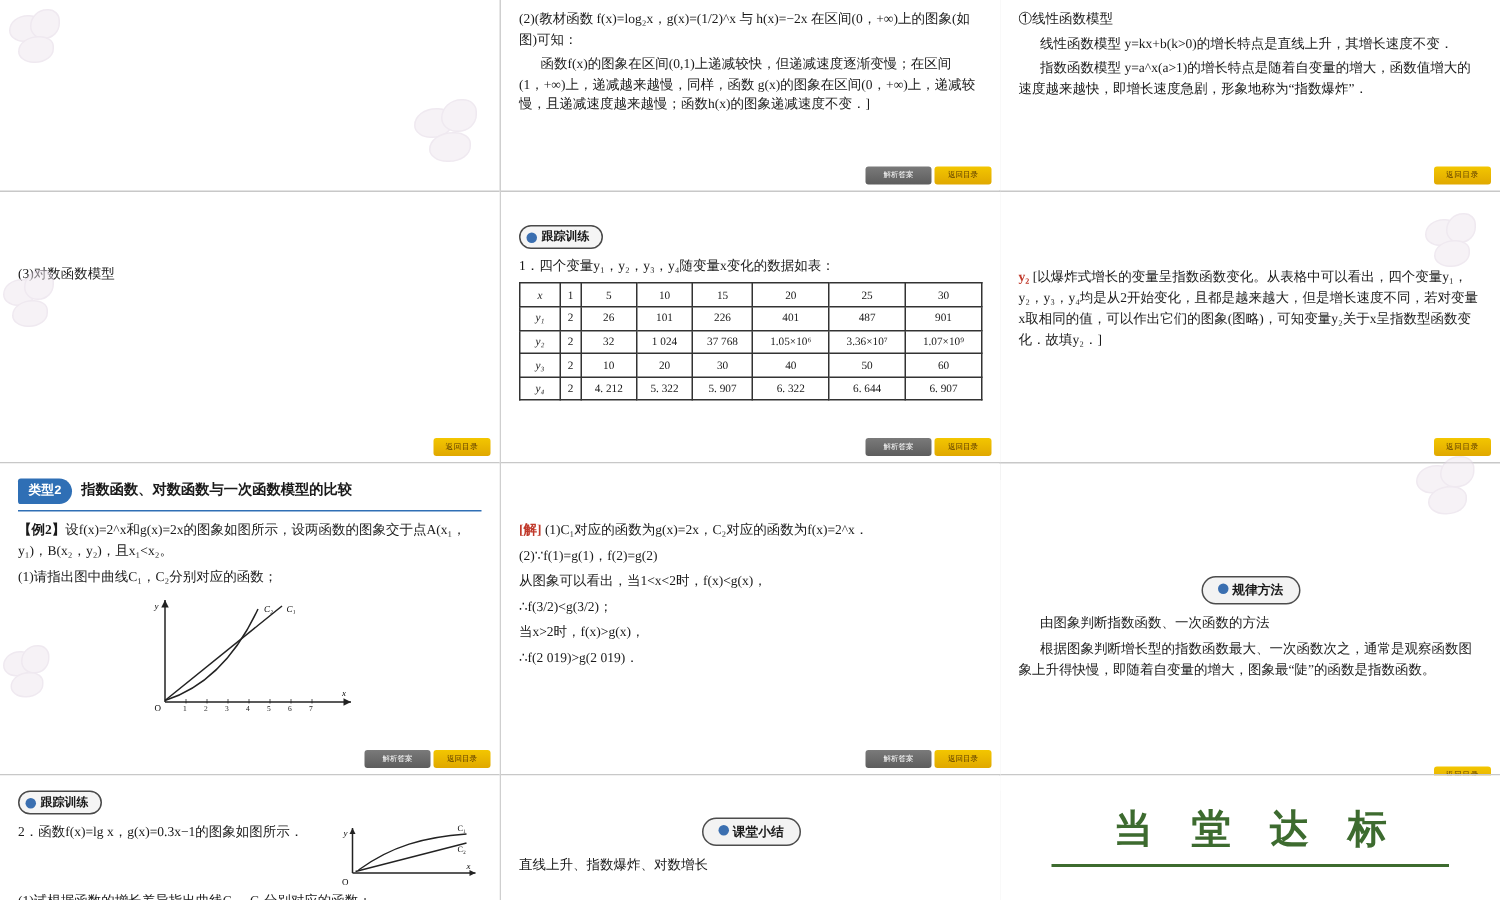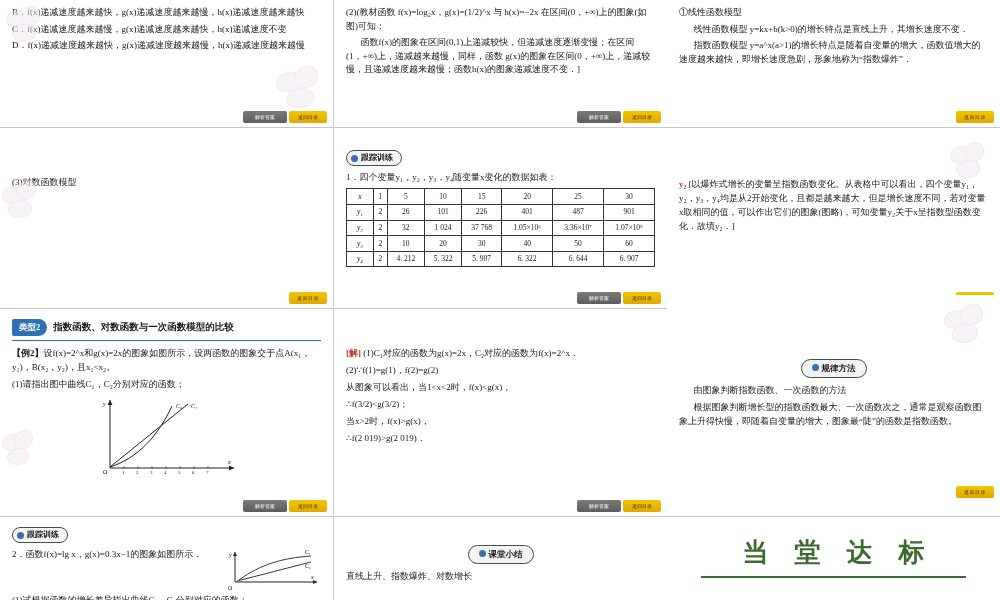--- a/index.html
+++ b/index.html
@@ -52,21 +52,21 @@
     font-family:"Liberation Sans",sans-serif;
   }
 
   
   .typehead{
     display:flex;align-items:center;gap:6px;margin:6px 0 4px 0;
   }
   .typebadge{
     background:#2f6fb5;color:#fff;font-size:8.5px;font-weight:bold;
     padding:2px 7px 2px 7px;border-radius:2px 9px 9px 2px;
-    font-family:Liberation Serif, serif;white-space:nowrap;
+    font-family:Liberation Mono, monospace;white-space:nowrap;
   }
   .typetitle{font-weight:bold;font-size:9.5px;}
   .typeline{height:1px;background:#2f6fb5;margin:0 0 6px 0;}
 
   
   .trackwrap{display:flex;align-items:center;margin:6px 0 5px 0;}
   .trackbadge{
     display:inline-flex;align-items:center;gap:3px;
     border:1px solid #4a4a4a;border-radius:9px;
     padding:1px 8px 1px 4px;font-size:8px;font-weight:bold;
@@ -117,31 +117,20 @@
 </head>
 <body>
 
 <div class="page">
 
   <div class="vdiv" style="left:333px;"></div>
   <div class="vdiv" style="left:666px;"></div>
 
   <div class="col col1">
 
-    <div class="cell" style="top:0;height:127px;">
-      <div class="inner tight">
-        <p>B．f(x)递减速度越来越快，g(x)递减速度越来越慢，h(x)递减速度越来越快</p>
-        <p>C．f(x)递减速度越来越慢，g(x)递减速度越来越快，h(x)递减速度不变</p>
-        <p>D．f(x)递减速度越来越快，g(x)递减速度越来越慢，h(x)递减速度越来越慢</p>
-      </div>
-      <div class="tagpair">
-        <div class="t1">解析答案</div>
-        <div class="t2">返回目录</div>
-      </div>
-    </div>
     <div class="hdiv" style="top:127px;"></div>
 
     <div class="cell" style="top:128px;height:180px;">
       <div class="inner">
         <p style="margin-top:42px;">(3)对数函数模型</p>
       </div>
       <div class="tag">返回目录</div>
     </div>
     <div class="hdiv" style="top:308px;"></div>
 
@@ -350,21 +339,21 @@
     <div class="hdiv" style="top:127px;"></div>
 
     <div class="cell" style="top:128px;height:180px;">
       <div class="inner" style="padding-top:50px;">
         <p><span class="red kw">y₂</span> <span>[以爆炸式增长的变量呈指数函数变化。从表格中可以看出，四个变量y₁，y₂，y₃，y₄均是从2开始变化，且都是越来越大，但是增长速度不同，若对变量x取相同的值，可以作出它们的图象(图略)，可知变量y₂关于x呈指数型函数变化．故填y₂．]</span></p>
       </div>
       <div class="tag">返回目录</div>
     </div>
     <div class="hdiv" style="top:308px;"></div>
 
-    <div class="cell" style="top:295px;height:207px;">
+    <div class="cell" style="top:320px;height:207px;">
       <div class="inner" style="padding-top:60px;">
         <div class="centerpill">
           <span class="pill"><span class="dot" style="margin-right:3px;"></span><span>规律方法</span></span>
         </div>
         <p class="ind">由图象判断指数函数、一次函数的方法</p>
         <p class="ind">根据图象判断增长型的指数函数最大、一次函数次之，通常是观察函数图象上升得快慢，即随着自变量的增大，图象最“陡”的函数是指数函数。</p>
       </div>
       <div class="tag">返回目录</div>
     </div>
     <div class="hdiv" style="top:516px;"></div>

